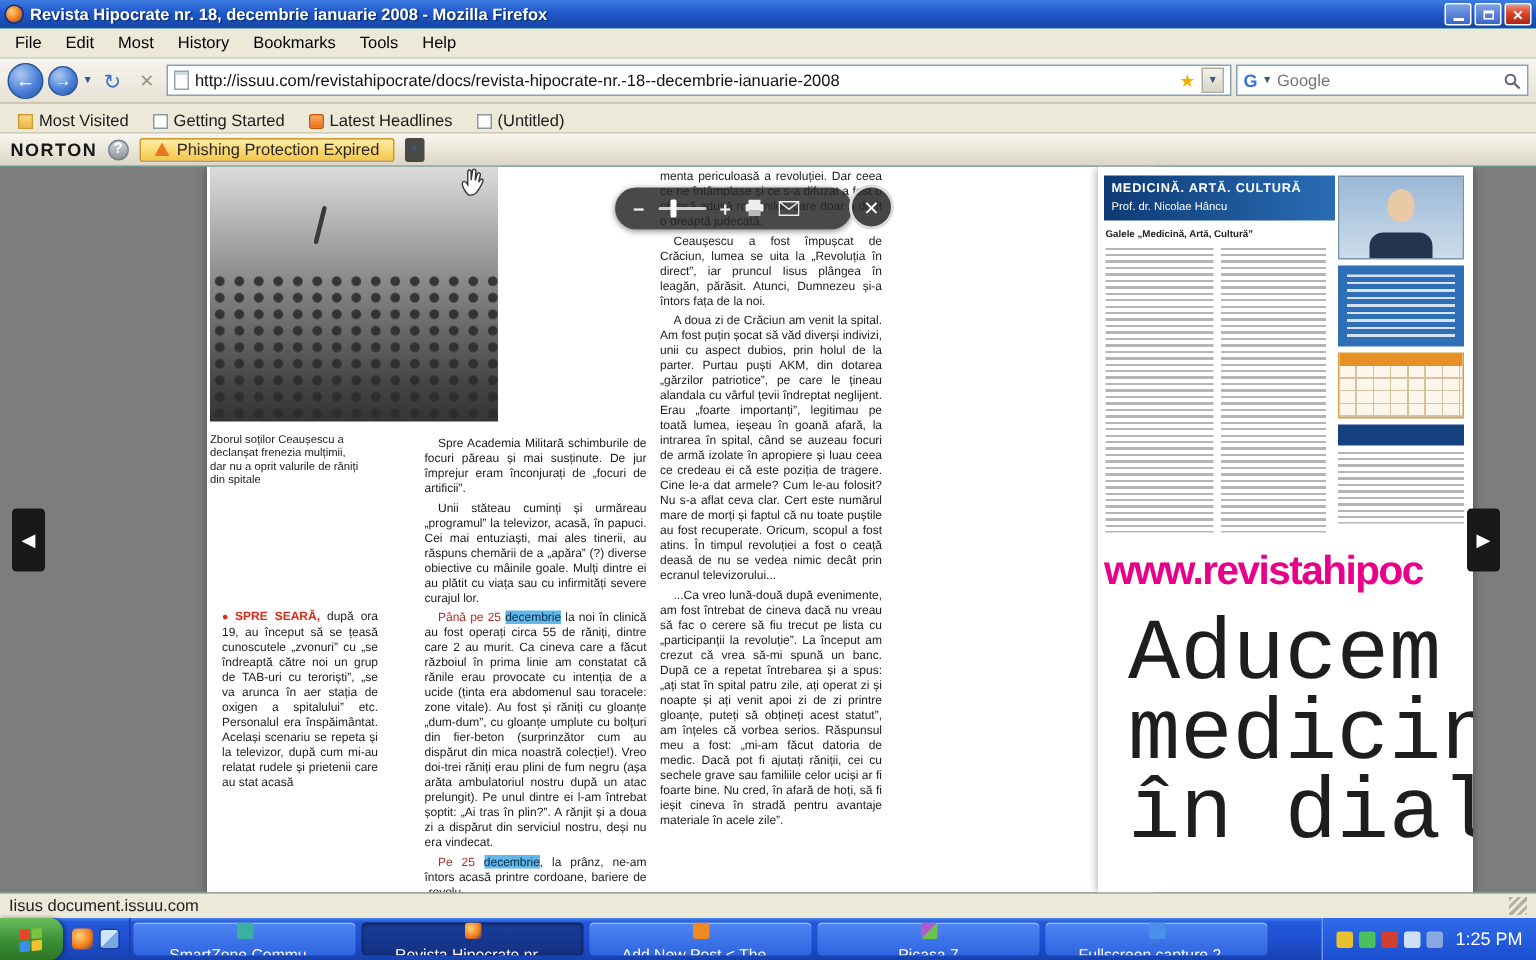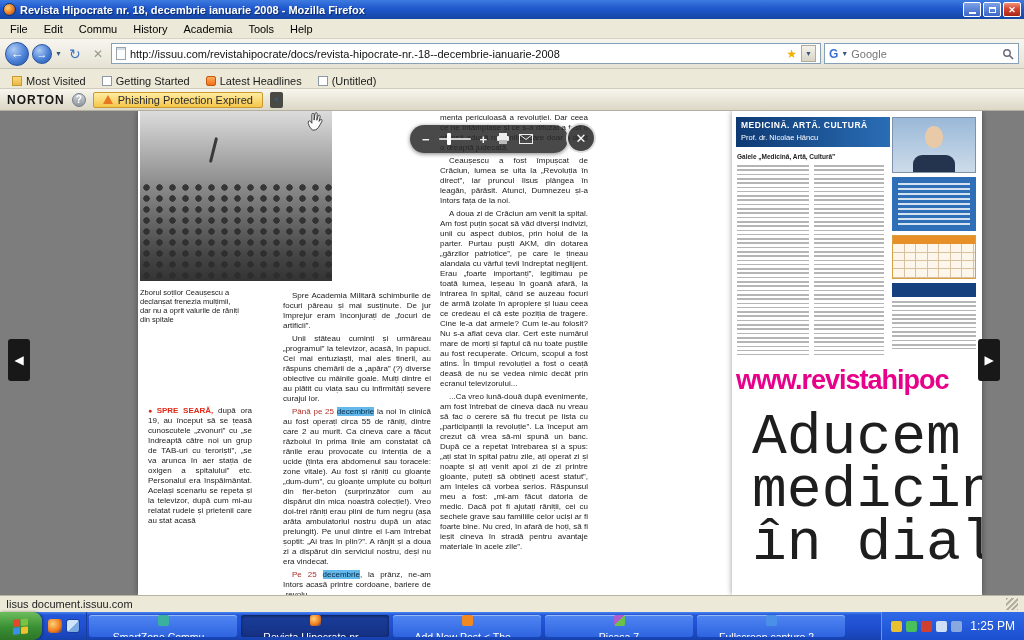--- a/index.html
+++ b/index.html
@@ -198,23 +198,23 @@
       </span>
     <span class="tb-btn tb-blue">
         <i class="glyph-max"></i>
       </span>
     <span class="tb-btn tb-close">✕</span>
   </div>
 
   <div class="menubar">
     <span class="menu-item">File</span>
     <span class="menu-item">Edit</span>
-    <span class="menu-item">Commu</span>
+    <span class="menu-item">Most</span>
     <span class="menu-item">History</span>
-    <span class="menu-item">Academia</span>
+    <span class="menu-item">Bookmarks</span>
     <span class="menu-item">Tools</span>
     <span class="menu-item">Help</span>
   </div>
 
   <div class="navbar">
     <span class="nav-circle">
         <span>←</span>
       </span>
     <span class="nav-circle fwd">
         <span>→</span>

